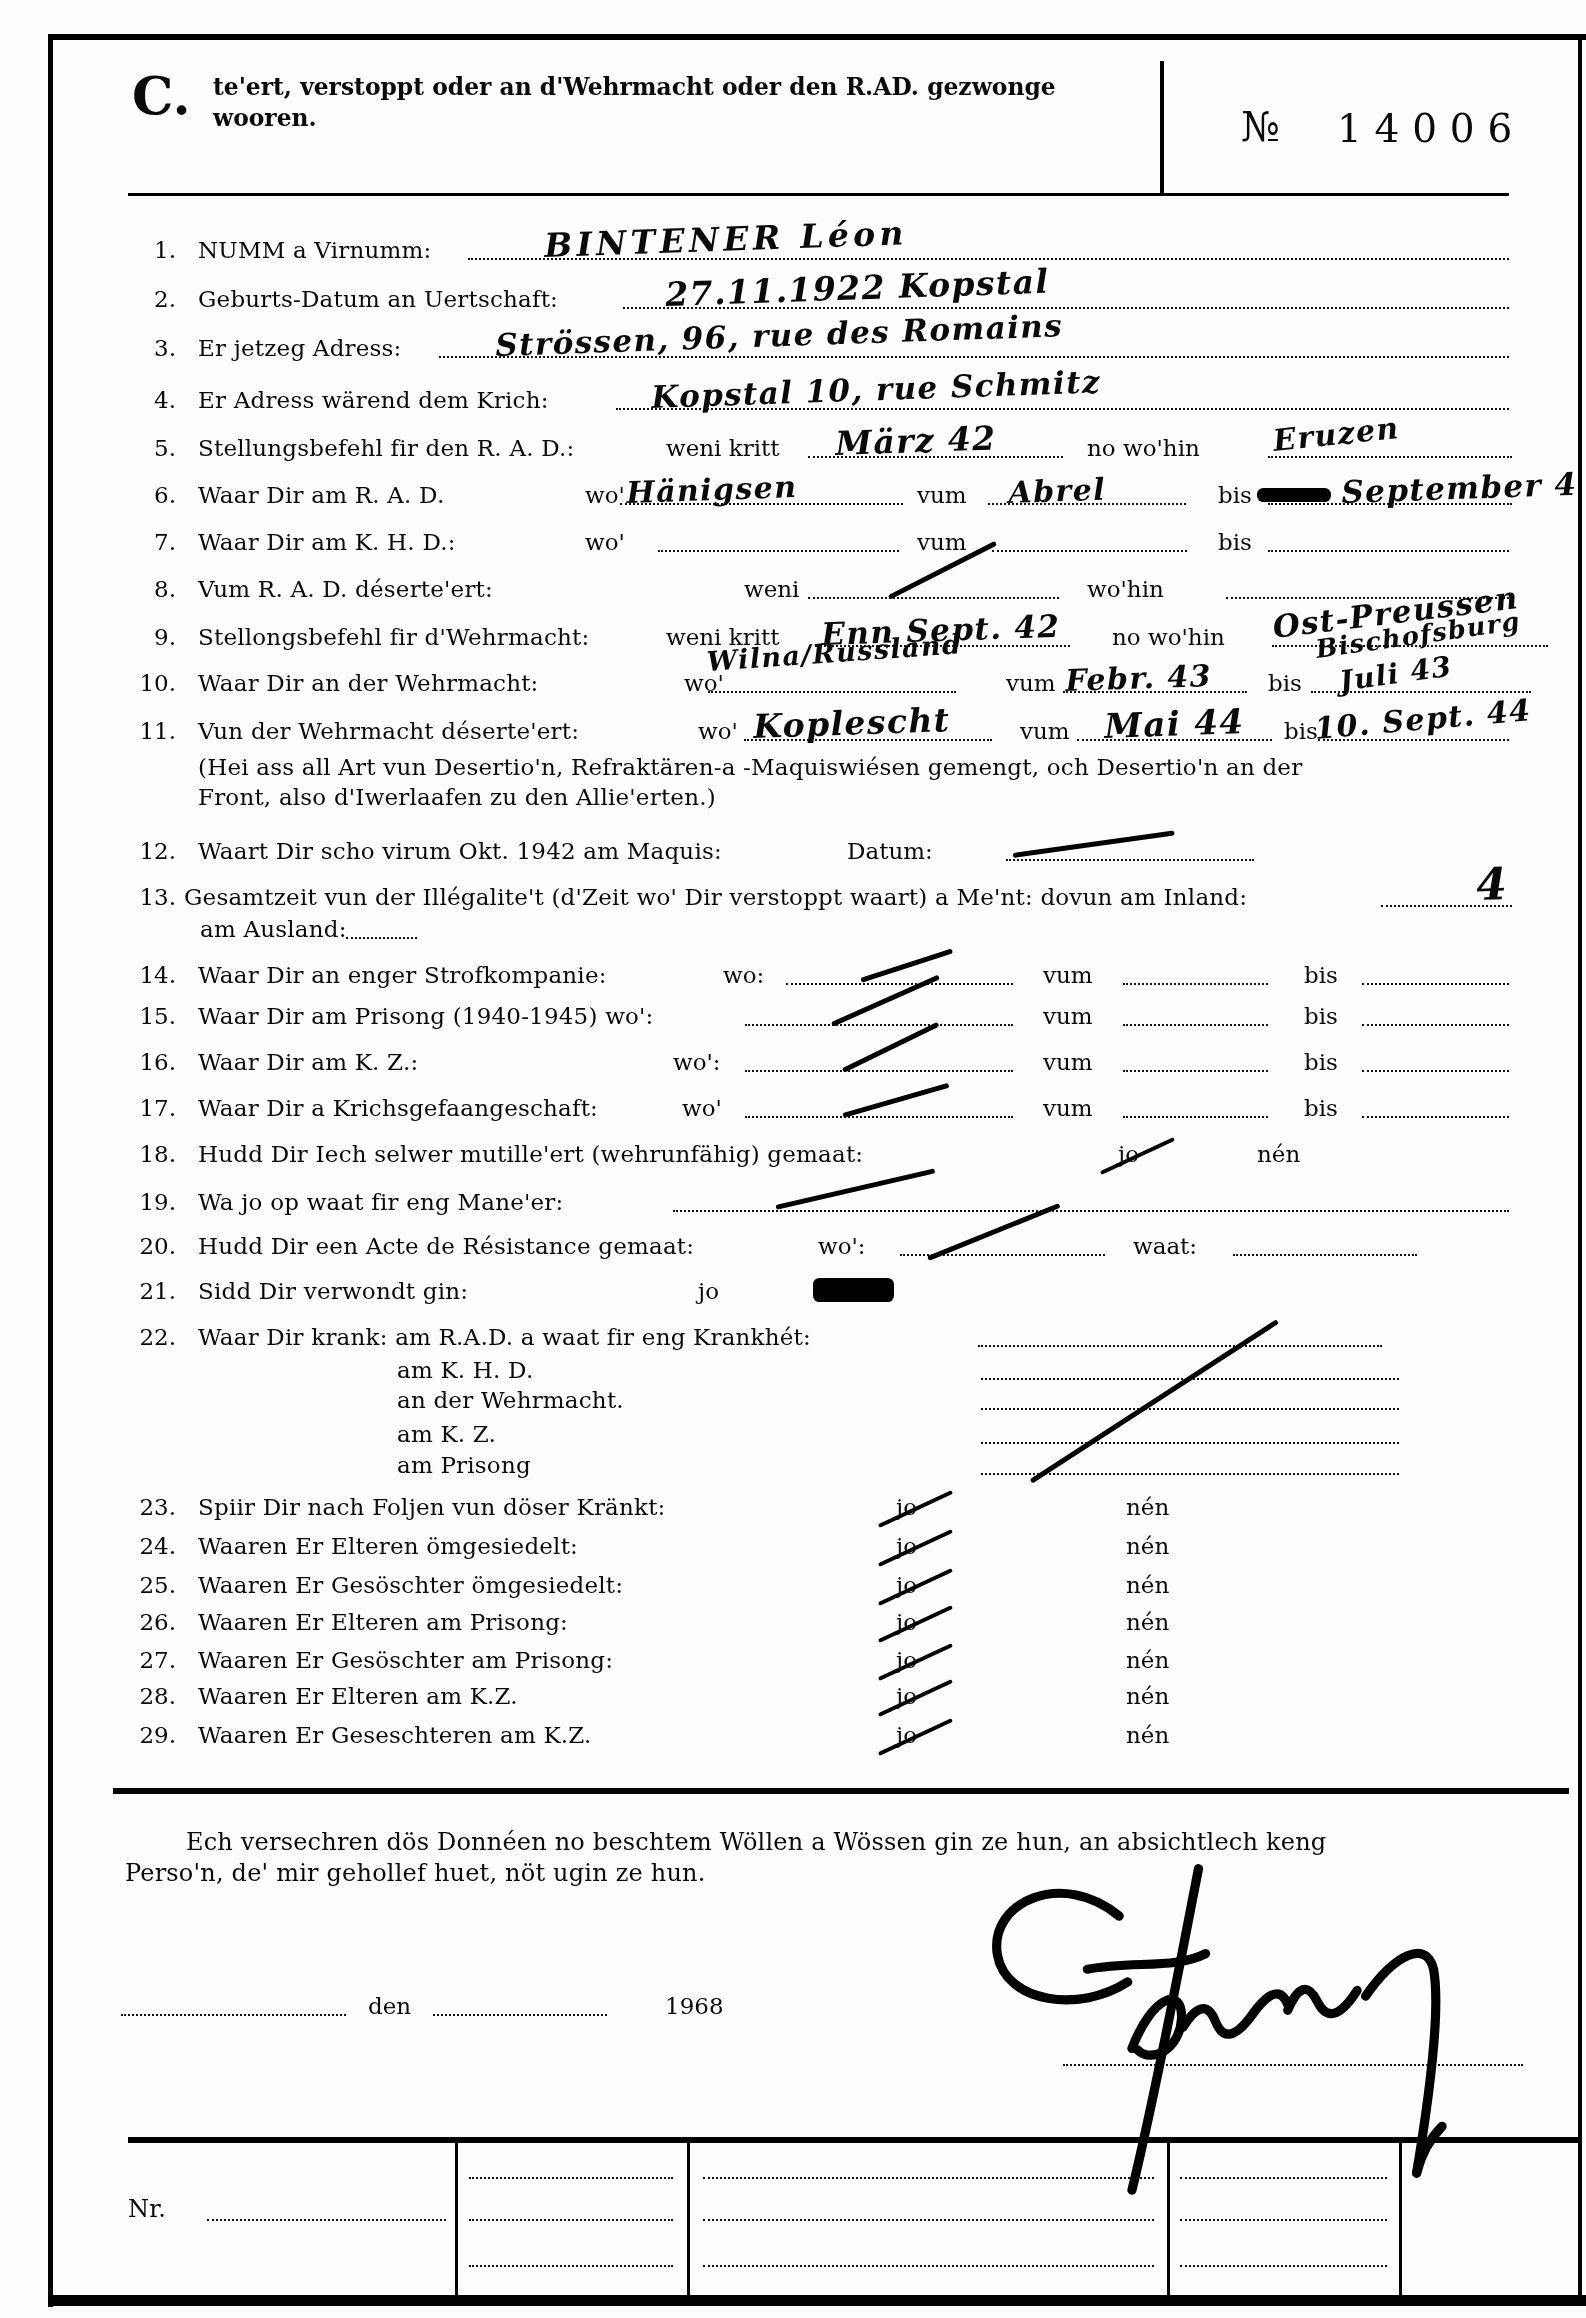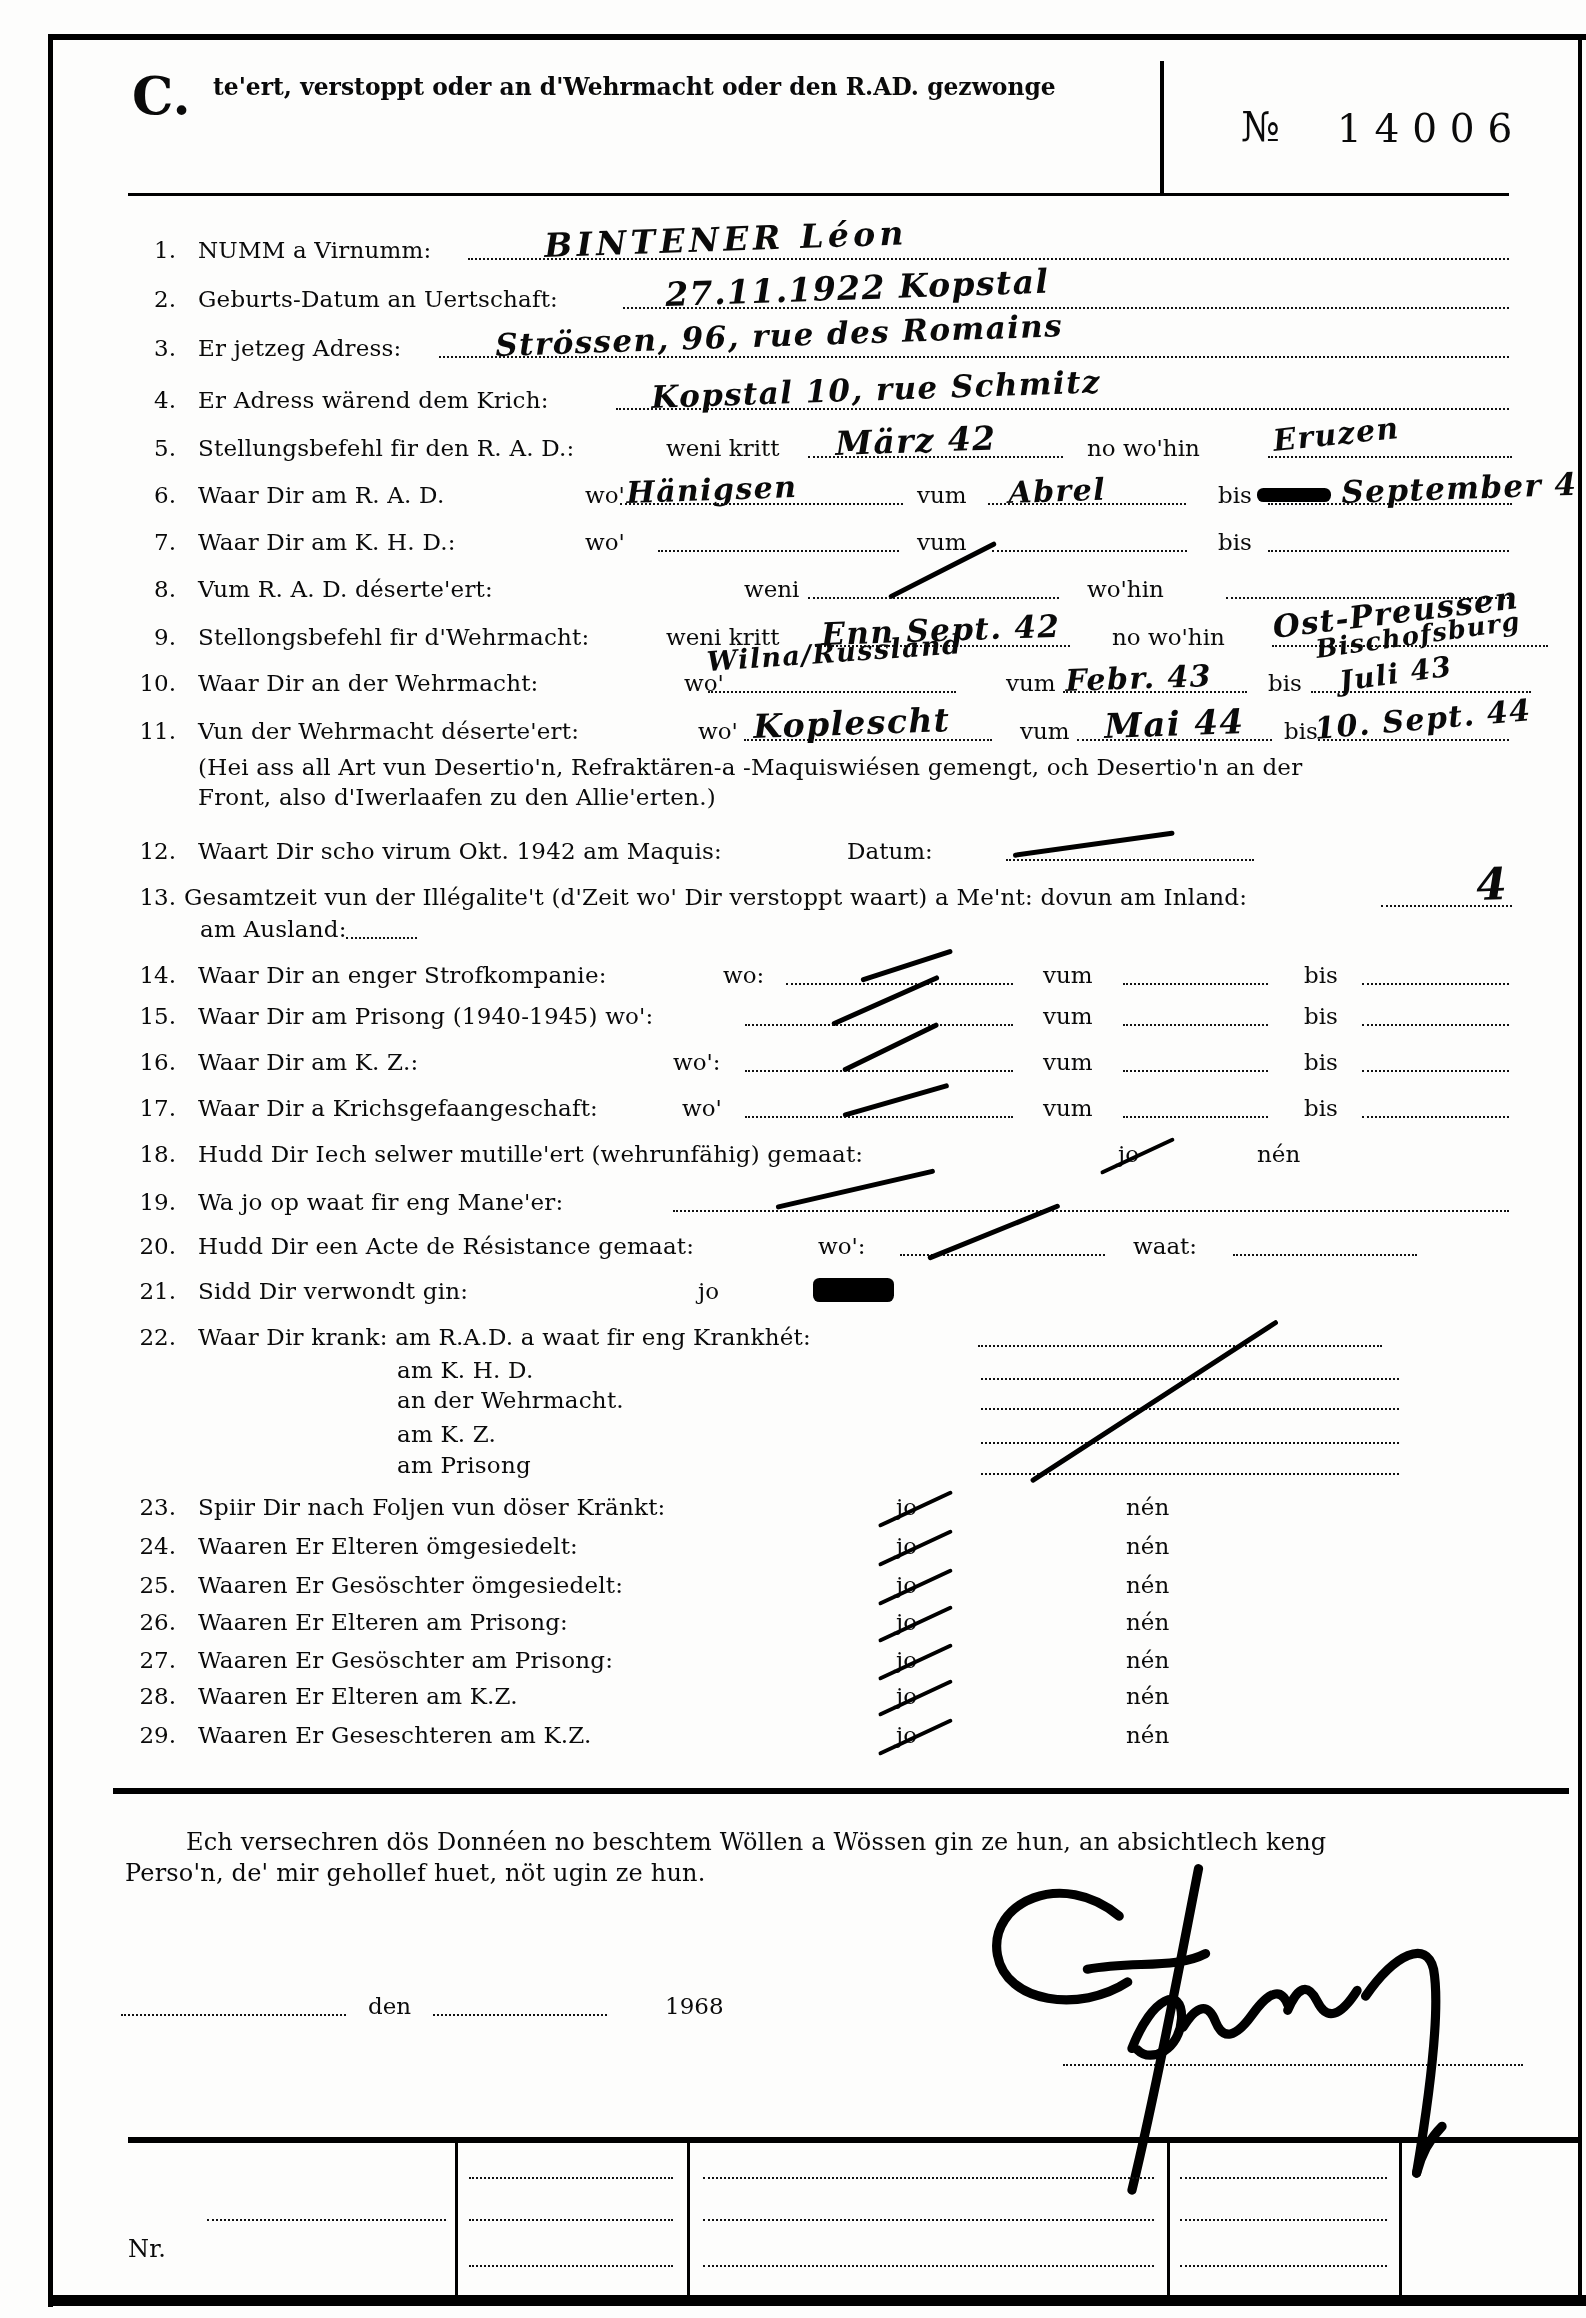--- a/index.html
+++ b/index.html
@@ -29,20 +29,21 @@
 <div class="page">
 
   <div class="vline" style="left:48px;top:34px;width:5px;height:2273px;"></div>
   <div class="hline" style="left:53px;top:34px;width:1534px;height:6.4px;"></div>
   <div class="vline" style="left:1578px;top:40px;width:4.3px;height:2257px;"></div>
   <div class="hline" style="left:48px;top:2295px;width:1539px;height:10.6px;"></div>
 
   <div class="hdr-c">C.</div>
   <div class="hdr-text">
     <div>te'ert, verstoppt oder an d'Wehrmacht oder den R.AD. gezwonge</div>
+    <div>wooren.</div>
   </div>
   <div class="vline" style="left:1160px;top:61px;width:3.5px;height:133px;"></div>
   <div class="hdr-no">№</div>
   <div class="hdr-noval">14006</div>
   <div class="hline" style="left:128px;top:193px;width:1381px;height:2.8px;"></div>
 
   <div class="row" style="top:224px;">
     <span class="num">1.</span>
     <span class="lbl" style="left:198px;text-align:center;">NUMM a Virnumm:</span>
     <span class="dots" style="left:468px;width:1041px;"></span>
@@ -368,17 +369,17 @@
   <div class="dots" style="position:absolute;left:1180px;top:2176px;width:207px;"></div>
 
   <div class="dots" style="position:absolute;left:469px;top:2218px;width:204px;"></div>
   <div class="dots" style="position:absolute;left:703px;top:2218px;width:451px;"></div>
   <div class="dots" style="position:absolute;left:1180px;top:2218px;width:207px;"></div>
 
   <div class="dots" style="position:absolute;left:469px;top:2264px;width:204px;"></div>
   <div class="dots" style="position:absolute;left:703px;top:2264px;width:451px;"></div>
   <div class="dots" style="position:absolute;left:1180px;top:2264px;width:207px;"></div>
 
-  <div class="plain" style="left:128px;top:2195px;font-size:24px;margin-top:40px;">Nr.</div>
+  <div class="plain" style="left:128px;top:2195px;font-size:24px;">Nr.</div>
   <div class="dots" style="position:absolute;left:207px;top:2218px;width:239px;"></div>
 
 </div>
 
 
 </body></html>

